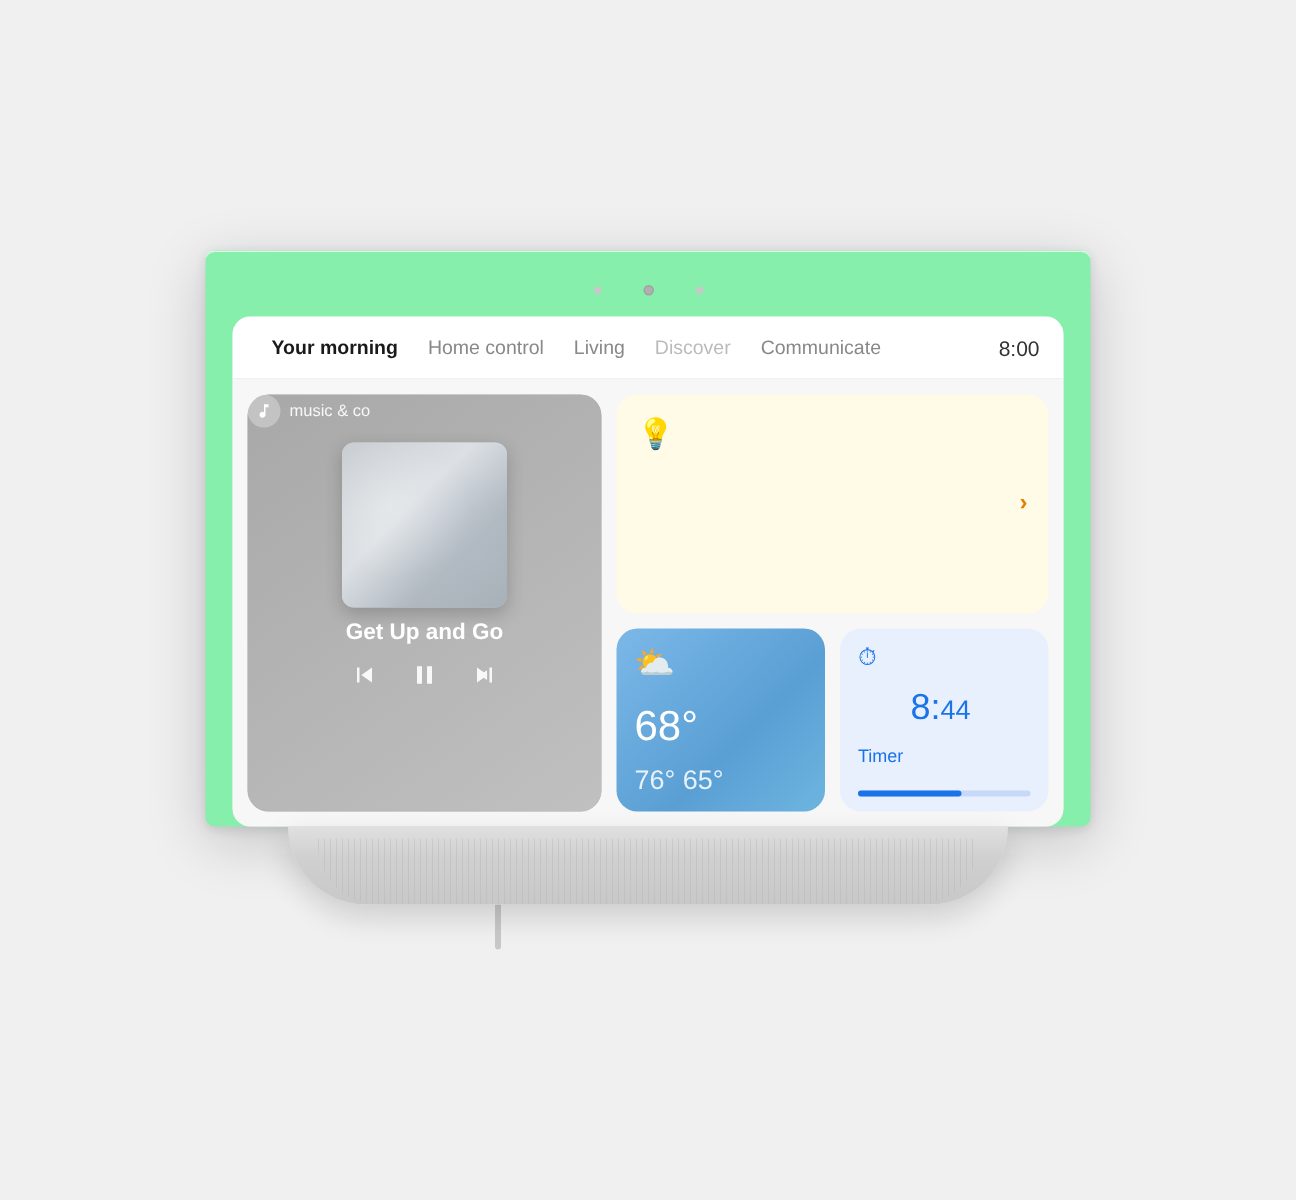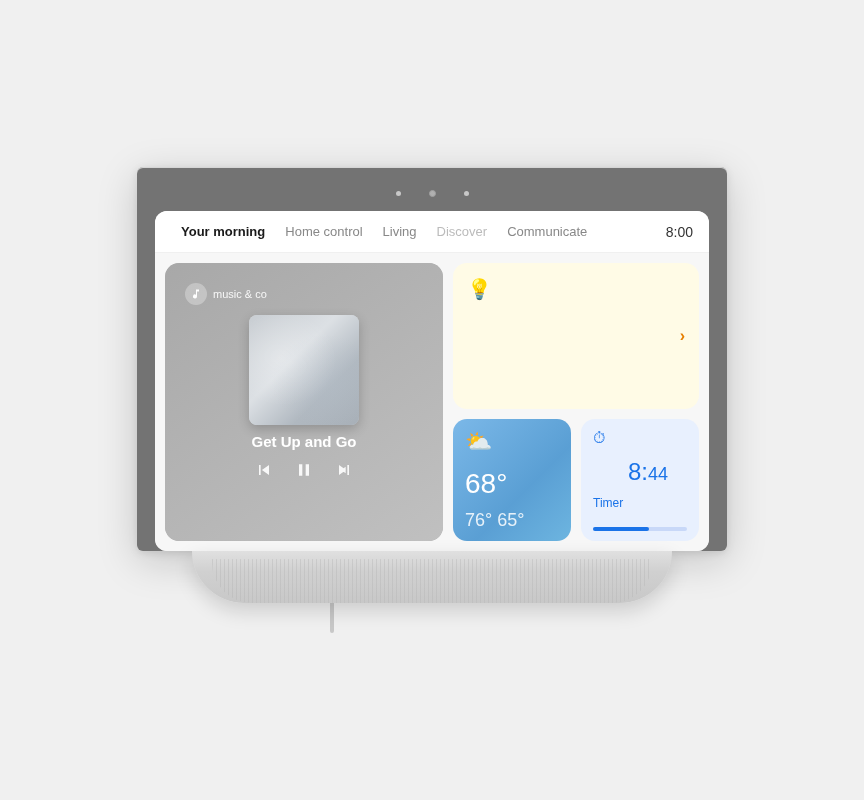--- a/index.html
+++ b/index.html
@@ -17,21 +17,21 @@
 
     .device-wrapper {
       display: flex;
       flex-direction: column;
       align-items: center;
       position: relative;
     }
 
     
     .device-shell {
-      background: #737373;
+      background: #86efac;
       border-radius: 6px;
       padding: 18px 18px 0 18px;
       box-shadow:
         0 10px 40px rgba(0,0,0,0.18),
         0 2px 8px rgba(0,0,0,0.10),
         inset 0 1px 0 rgba(255,255,255,0.7);
       width: 590px;
       position: relative;
     }
 
@@ -113,26 +113,26 @@
       gap: 10px;
       padding: 10px;
       height: calc(340px - 42px);
       background: #f7f7f7;
     }
 
     
     .music-card {
       background: #b0b0b0;
       border-radius: 14px;
-      width: 278px;
+      width: 236px;
       flex-shrink: 0;
       display: flex;
       flex-direction: column;
       align-items: center;
-      padding: 20px;
+      padding: 0;
       position: relative;
       overflow: hidden;
     }
 
     .music-card-bg {
       position: absolute;
       inset: 0;
       background: linear-gradient(145deg, #a8a8a8 0%, #c0c0c0 100%);
       border-radius: 14px;
     }

